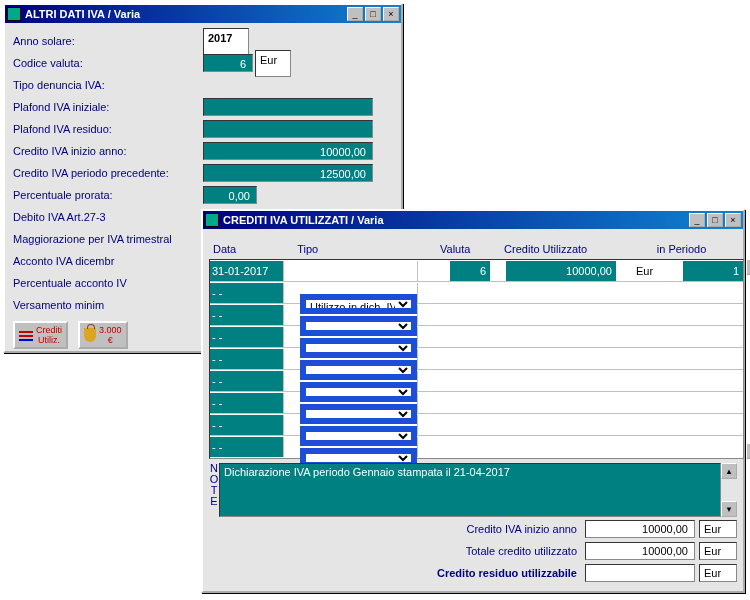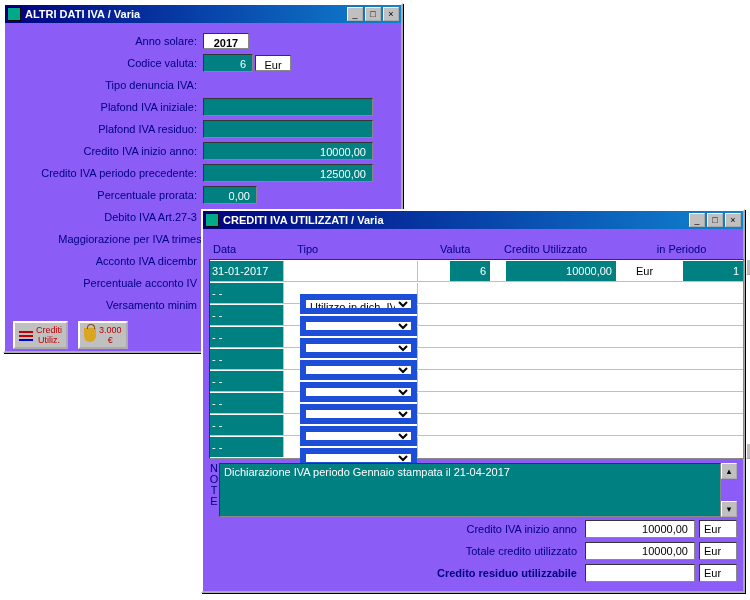--- a/index.html
+++ b/index.html
@@ -8,21 +8,21 @@
     font-family: "MS Sans Serif", Arial, sans-serif;
     font-size: 11px;
     background: #fff;
     width: 750px;
     height: 600px;
     position: relative;
     overflow: hidden;
   }
   .window {
     position: absolute;
-    background: #8b5cf6;
+    background: #e5e5e5;
     border: 2px outset #fff;
     box-shadow: 1px 1px 0 #000;
   }
   .titlebar {
     display: flex;
     align-items: center;
     background: linear-gradient(to right, #000080, #1084d0);
     color: #fff;
     font-weight: bold;
     height: 18px;
@@ -49,45 +49,44 @@
   }
   .body { padding: 6px 8px 10px 8px; }
   .row {
     display: flex;
     align-items: center;
     margin: 2px 0;
     height: 20px;
   }
   .lbl {
     color: #000080;
-    text-align: right;
+    text-align: left;
     padding-right: 6px;
     flex-shrink: 0;
   }
   .w1 .lbl { width: 190px; }
   .teal-field {
     background: #008080;
     color: #fff;
     text-align: right;
     padding: 2px 6px;
     height: 18px;
     line-height: 14px;
     border: 1px inset #888;
     font-size: 11px;
   }
   .teal-field.sm { width: 50px; }
   .teal-field.md { width: 170px; }
   .white-field {
     background: #fff;
     border: 1px inset #888;
     padding: 2px 4px;
-    height: 16px;
+    height: 27px;
     line-height: 14px;
     font-size: 11px;
-    text-align: center;
   }
   .fieldset-label {
     color: #000080;
     font-weight: bold;
     margin: 4px 0 2px 0;
     position: relative;
   }
   .fieldset-label::after {
     content: "";
     position: absolute;

